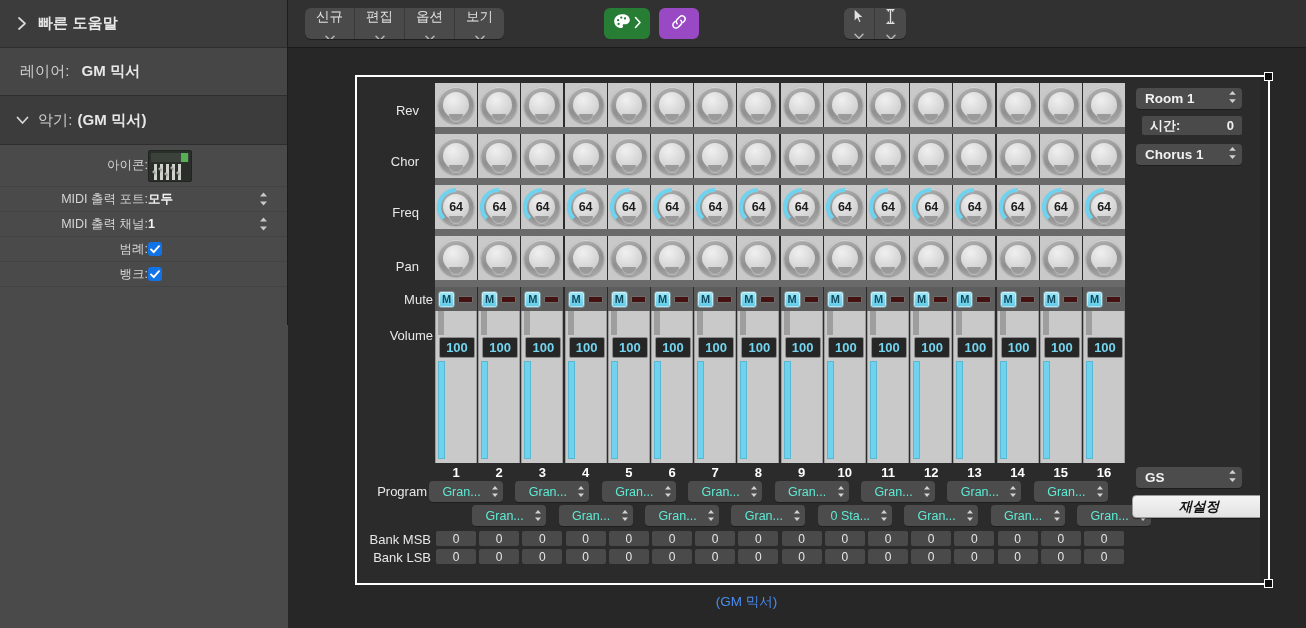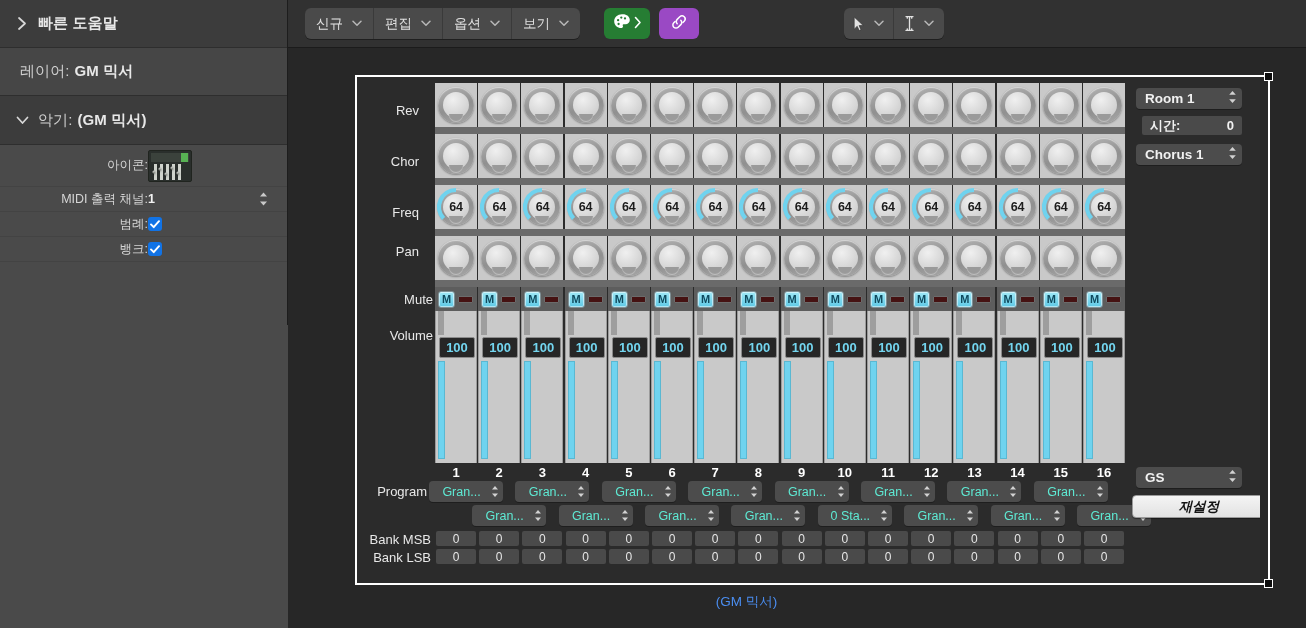--- a/index.html
+++ b/index.html
@@ -30,21 +30,21 @@
   .stepper{position:absolute;right:18px;width:11px;height:18px;display:flex;flex-direction:column;align-items:center;justify-content:center;color:#c9c9c9;}
   .mixicon{width:44px;height:32px;border-radius:2px;background:#2a2f2c;overflow:hidden;position:relative;border:1px solid #20241f;}
   .mixicon .panel{position:absolute;left:2px;top:2px;right:2px;height:9px;background:#3b423c;}
   .mixicon .fader{position:absolute;width:3px;background:#cfd3cc;}
   .mixicon .knob{position:absolute;width:3px;height:3px;background:#8c9189;}
   .mixicon .green{position:absolute;right:3px;top:2px;width:7px;height:9px;background:#57b153;}
 
   
   #toolbar{position:absolute;left:288px;top:0;width:1018px;height:48px;background:#313131;border-bottom:1px solid #1b1b1b;}
   .tgroup{position:absolute;top:8px;height:31px;display:flex;background:#4a4a4a;border-radius:6px;overflow:hidden;box-shadow:0 1px 0 rgba(0,0,0,.35);}
-  .tbtn{display:flex;align-items:center;gap:9px;padding:0 11px;height:31px;color:#e0e0e0;font-size:13.5px;border-right:1px solid #3a3a3a;cursor:default;}
+  .tbtn{display:flex;align-items:center;gap:9px;padding:0 11px;height:31px;color:#e0e0e0;font-size:13.5px;border-right:1px solid #3a3a3a;cursor:default;flex-direction:column;}
   .tbtn:last-child{border-right:none;}
   .tbtn .cv{color:#b6b6b6;display:flex;align-items:center;}
   .solo-btn{position:absolute;top:8px;height:31px;width:46px;border-radius:6px;display:flex;align-items:center;justify-content:center;gap:2px;}
   .gbtn{background:#267d33;}
   .pbtn{background:#9a49c4;width:40px;}
 
   
   #canvas{position:absolute;left:289px;top:48px;width:1017px;height:580px;background:#272727;}
 
   
@@ -123,21 +123,21 @@
       <span class="tri">
         <svg width="11" height="13" viewBox="0 0 11 13">
             <path d="M2 1 L8 6.5 L2 12" fill="none" stroke="#d8d8d8" stroke-width="1.7" stroke-linecap="round" stroke-linejoin="round"></path>
           </svg>
       </span>
       <span class="ht">빠른 도움말</span>
     </div>
 
     <div class="insp-head2">
       <span class="ht lbl">레이어:</span>
-      <span class="ht" style="margin-left:5px">GM 믹서</span>
+      <span class="ht" style="margin-left:12px">GM 믹서</span>
     </div>
 
     <div class="insp-head3">
       <span class="tri">
         <svg width="13" height="11" viewBox="0 0 13 11">
             <path d="M1.5 2.5 L6.5 8 L11.5 2.5" fill="none" stroke="#d8d8d8" stroke-width="1.7" stroke-linecap="round" stroke-linejoin="round"></path>
           </svg>
       </span>
       <span class="ht lbl" style="margin-left:6px">악기:</span>
       <span class="ht" style="margin-left:5px">(GM 믹서)</span>
@@ -155,20 +155,30 @@
         <span class="fader" style="left:29px;top:13px;height:16px"></span>
         <span class="knob" style="left:5px;top:21px"></span>
         <span class="knob" style="left:11px;top:18px"></span>
         <span class="knob" style="left:17px;top:23px"></span>
         <span class="knob" style="left:23px;top:17px"></span>
         <span class="knob" style="left:29px;top:22px"></span>
       </span>
     </div>
 
 
+    <div class="prow">
+      <span class="plabel">MIDI 출력 포트:</span>
+      <span class="pval">모두</span>
+      <span class="stepper">
+        <svg width="9" height="16" viewBox="0 0 9 16">
+            <path d="M4.5 1.5 L8 5.6 L1 5.6 Z" fill="#c9c9c9"></path>
+            <path d="M4.5 14.5 L8 10.4 L1 10.4 Z" fill="#c9c9c9"></path>
+          </svg>
+      </span>
+    </div>
 
     <div class="prow">
       <span class="plabel">MIDI 출력 채널:</span>
       <span class="pval">1</span>
       <span class="stepper">
         <svg width="9" height="16" viewBox="0 0 9 16">
             <path d="M4.5 1.5 L8 5.6 L1 5.6 Z" fill="#c9c9c9"></path>
             <path d="M4.5 14.5 L8 10.4 L1 10.4 Z" fill="#c9c9c9"></path>
           </svg>
       </span>
@@ -300,21 +310,21 @@
     <div id="selframe">
       <span class="handle h-tr"></span>
       <span class="handle h-br"></span>
     </div>
 
     <div id="mixer">
 
       <div class="rowlabel" style="left:0;top:26px;width:62px">Rev</div>
       <div class="rowlabel" style="left:0;top:77px;width:62px">Chor</div>
       <div class="rowlabel" style="left:0;top:128px;width:62px">Freq</div>
-      <div class="rowlabel" style="left:0;top:167px;width:62px">Pan</div>
+      <div class="rowlabel" style="left:0;top:182px;width:62px">Pan</div>
       <div class="rowlabel" style="left:0;top:215px;width:76px">Mute</div>
       <div class="rowlabel" style="left:0;top:251px;width:76px">Volume</div>
       <div class="rowlabel" style="left:0;top:407px;width:70px">Program</div>
       <div class="rowlabel" style="left:0;top:455px;width:74px">Bank MSB</div>
       <div class="rowlabel" style="left:0;top:473px;width:74px">Bank LSB</div>
 
       <div id="strips">
           <div class="rowband" style="left:78px;top:50px;width:690px;height:7px"></div>
           <div class="rowband" style="left:78px;top:101px;width:690px;height:7px"></div>
           <div class="rowband" style="left:78px;top:152px;width:690px;height:7px"></div>

